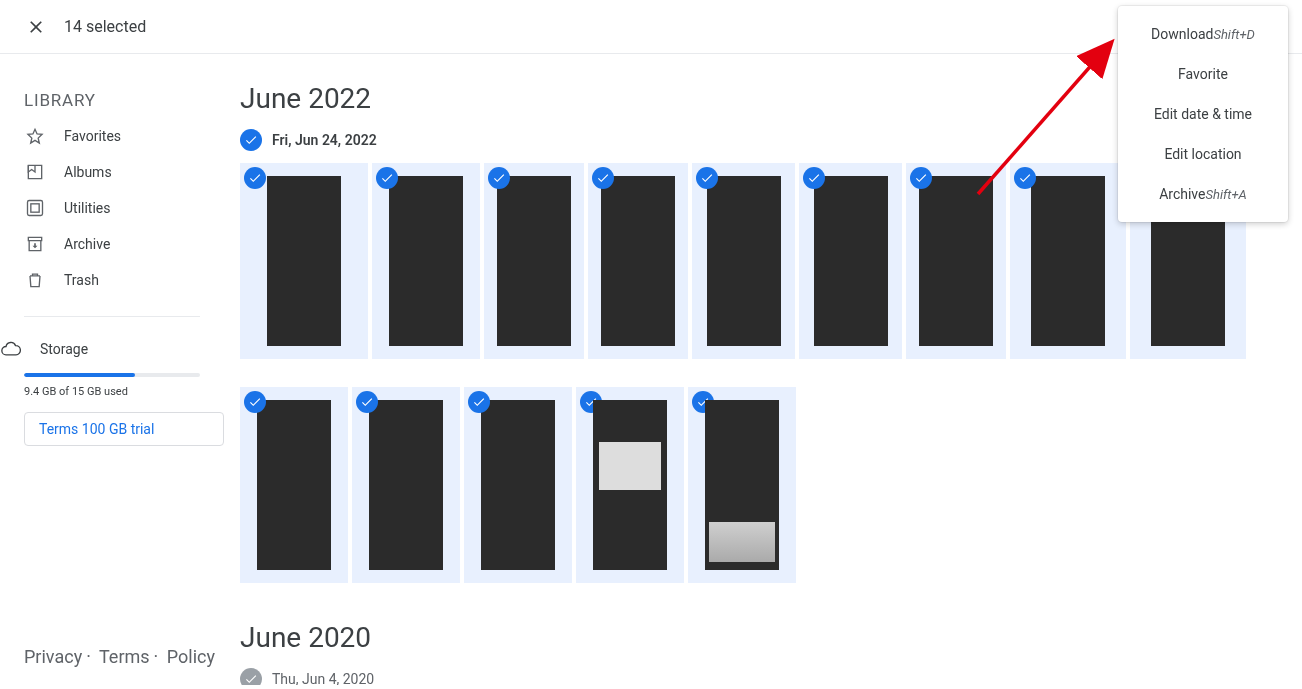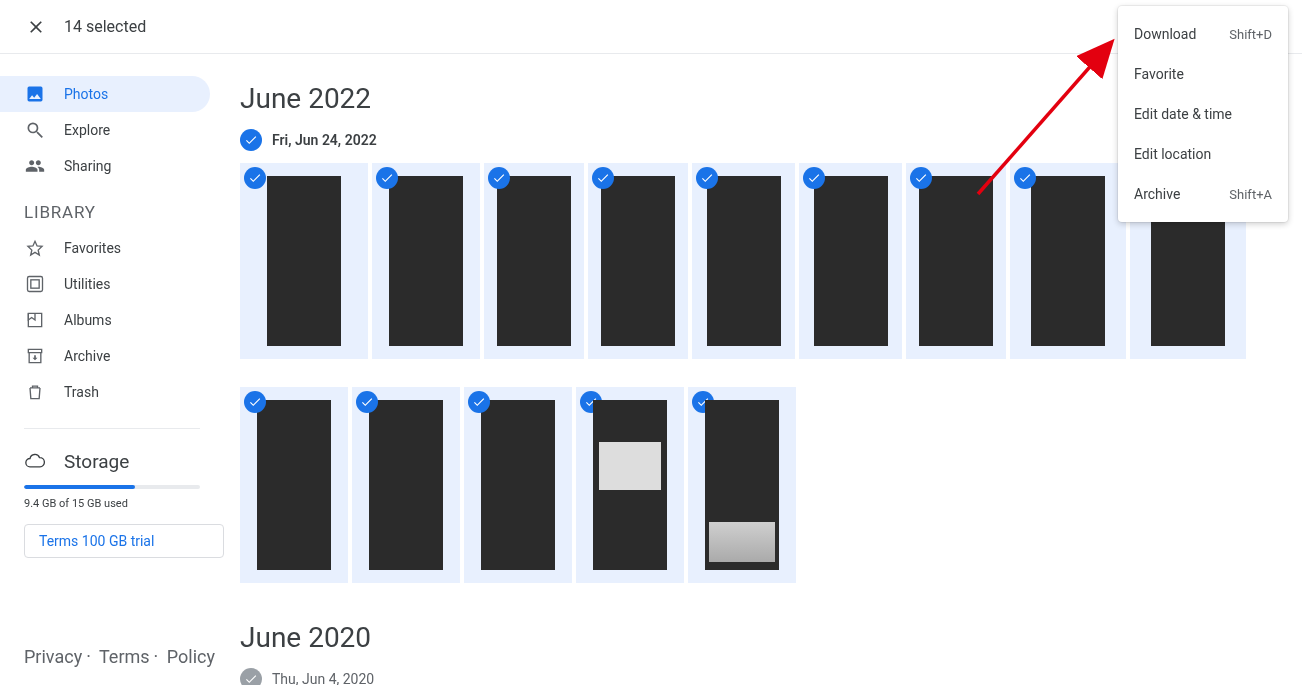--- a/index.html
+++ b/index.html
@@ -11,21 +11,21 @@
   
   .body { display:flex; height:calc(689px - 58px); }
   .sidebar { width:224px; padding-top:22px; flex:none; display:flex; flex-direction:column; }
   .nav-group { padding-bottom:4px; }
   .nav-item { display:flex; align-items:center; height:36px; padding-left:24px; border-radius:0 18px 18px 0; margin-right:14px; cursor:pointer; font-size:14px; color:#3c4043; }
   .nav-item .icon { width:22px; height:22px; display:flex; align-items:center; justify-content:center; margin-right:18px; fill:#5f6368; color:#5f6368; }
   .nav-item.active { background:#e8f0fe; color:#1a73e8; }
   .nav-item.active .icon { fill:#1a73e8; color:#1a73e8; }
   .nav-header { font-size:17px; letter-spacing:.8px; color:#5f6368; padding:14px 0 8px 24px; font-weight:400; }
   .sidebar hr { border:none; border-top:1px solid #e8eaed; margin:14px 24px 14px 24px; }
-  .storage-row { display:flex; align-items:center; height:36px; padding-left:24px; font-size:19px; color:#3c4043; cursor:pointer; }
+  .storage-row { display:flex; align-items:center; height:36px; font-size:14px; color:#3c4043; cursor:pointer; }
   .storage-row .icon { width:22px; height:22px; display:flex; align-items:center; justify-content:center; margin-right:18px; fill:#5f6368; }
   .progress { height:4px; background:#e8eaed; border-radius:2px; margin:6px 24px 8px 24px; position:relative; overflow:hidden; }
   .progress .fill { position:absolute; left:0; top:0; bottom:0; width:63%; background:#1a73e8; border-radius:2px; }
   .storage-text { font-size:11px; color:#3c4043; padding-left:24px; }
   .trial-btn { margin:14px 0 0 24px; display:inline-block; border:1px solid #dadce0; color:#1a73e8; font-size:14px; padding:8px 14px; border-radius:4px; cursor:pointer; background:#fff; }
   .footer-links { margin-top:auto; padding:0 0 18px 24px; font-size:18px; color:#5f6368; }
   .footer-links a { color:#5f6368; text-decoration:none; cursor:pointer; }
   .footer-links .sep { margin:0 4px; }
   
   .main { flex:1; overflow:hidden; padding:28px 0 0 16px; position:relative; }
@@ -39,22 +39,22 @@
   
   .grid { display:flex; flex-wrap:wrap; gap:4px; margin-bottom:28px; }
   .thumb { position:relative; height:196px; background:#e8f0fe; padding:13px; display:flex; align-items:center; justify-content:center; cursor:pointer; }
   .thumb .img { width:74px; height:170px; background:#2b2b2b; }
   .thumb-check { position:absolute; top:4px; left:4px; width:22px; height:22px; border-radius:50%; background:#1a73e8; display:flex; align-items:center; justify-content:center; }
   .thumb-check svg { width:14px; height:14px; fill:#fff; }
   
   .section2 { margin-top:38px; }
   
   .menu { position:absolute; top:6px; right:14px; width:170px; background:#fff; border-radius:4px; box-shadow:0 2px 6px rgba(0,0,0,.2), 0 0 0 1px rgba(0,0,0,.05); padding:8px 0; z-index:30; }
-  .menu-item { display:flex; align-items:center; justify-content:space-between; padding:0 16px; height:40px; font-size:14px; color:#3c4043; cursor:pointer; }
-  .menu-item .shortcut { color:#5f6368; font-size:13px; }
+  .menu-item { display:flex; align-items:center; justify-content:center; padding:0 16px; height:40px; font-size:14px; color:#3c4043; cursor:pointer; }
+  .menu-item .shortcut { color:#5f6368; font-size:13px;font-style:italic; }
   
   .arrow { position:absolute; top:34px; left:970px; z-index:25; pointer-events:none; }
   
   .g-dark1 { background:linear-gradient(#1a0f08,#3b2414); }
   .g-dark2 { background:linear-gradient(#05060a,#1a2a3a); }
   .g-sky  { background:linear-gradient(#cfe6f5,#a6b7bc 60%,#8a8a7a); }
   .g-orng { background:linear-gradient(#8a6a45,#a86f2e 50%,#3a2a18); }
   .g-blk  { background:#0a0808; }
   .g-city { background:linear-gradient(#d8e5ec,#9aa7a0 50%,#6a6a60); }
   .g-sun  { background:linear-gradient(#f5c79a,#d88a5a 60%,#8a5a3a); }
@@ -76,73 +76,47 @@
     <svg width="20" height="20" viewBox="0 0 24 24">
         <path fill="#3c4043" d="M19 6.41 17.59 5 12 10.59 6.41 5 5 6.41 10.59 12 5 17.59 6.41 19 12 13.41 17.59 19 19 17.59 13.41 12z"></path>
       </svg>
   </div>
   <div class="sel-count">14 selected</div>
 </div>
 
 <div class="body">
 
   <div class="sidebar">
-    <div class="nav-group">
-      <div class="nav-item active">
-        <span class="icon">
-            <svg viewBox="0 0 24 24" width="20" height="20">
-              <path fill="currentColor" d="M21 19V5a2 2 0 0 0-2-2H5a2 2 0 0 0-2 2v14a2 2 0 0 0 2 2h14a2 2 0 0 0 2-2zM8.5 13.5l2.5 3 3.5-4.5L19 18H5l3.5-4.5z"></path>
-            </svg>
-          </span>
-        <span>Photos</span>
-      </div>
-      <div class="nav-item">
-        <span class="icon">
-            <svg viewBox="0 0 24 24" width="20" height="20">
-              <path fill="currentColor" d="M15.5 14h-.79l-.28-.27a6.471 6.471 0 0 0 1.57-4.23 6.5 6.5 0 1 0-6.5 6.5c1.61 0 3.09-.59 4.23-1.57l.27.28v.79L20 21.49 21.49 20 15.5 14zm-6 0C7.01 14 5 11.99 5 9.5S7.01 5 9.5 5 14 7.01 14 9.5 11.99 14 9.5 14z"></path>
-            </svg>
-          </span>
-        <span>Explore</span>
-      </div>
-      <div class="nav-item">
-        <span class="icon">
-            <svg viewBox="0 0 24 24" width="20" height="20">
-              <path fill="currentColor" d="M16 11c1.66 0 3-1.34 3-3s-1.34-3-3-3-3 1.34-3 3 1.34 3 3 3zm-8 0c1.66 0 3-1.34 3-3S9.66 5 8 5 5 6.34 5 8s1.34 3 3 3zm0 2c-2.33 0-7 1.17-7 3.5V19h14v-2.5C15 14.17 10.33 13 8 13zm8 0c-.29 0-.62.02-.97.05 1.16.84 1.97 1.97 1.97 3.45V19h6v-2.5c0-2.33-4.67-3.5-7-3.5z"></path>
-            </svg>
-          </span>
-        <span>Sharing</span>
-      </div>
-    </div>
     <div class="nav-header">LIBRARY</div>
     <div class="nav-group">
       <div class="nav-item">
         <span class="icon">
             <svg viewBox="0 0 24 24" width="20" height="20">
               <path fill="currentColor" d="m12 17.27 5.18 3.13-1.37-5.88L20.5 10l-6-.51L12 4 9.5 9.49l-6 .51 4.69 4.52-1.37 5.88z" fill-opacity="0" stroke="currentColor" stroke-width="1.6"></path>
             </svg>
           </span>
         <span>Favorites</span>
       </div>
       <div class="nav-item">
         <span class="icon">
             <svg viewBox="0 0 24 24" width="20" height="20">
+              <path fill="none" stroke="currentColor" stroke-width="1.6" d="M4 4h16v16H4z"></path>
+              <path fill="none" stroke="currentColor" stroke-width="1.6" d="M4 4v8l4-3 4 3V4"></path>
+            </svg>
+          </span>
+        <span>Albums</span>
+      </div>
+      <div class="nav-item">
+        <span class="icon">
+            <svg viewBox="0 0 24 24" width="20" height="20">
               <rect x="3" y="3" width="18" height="18" rx="2" fill="none" stroke="currentColor" stroke-width="1.6"></rect>
               <rect x="7" y="7" width="10" height="10" fill="none" stroke="currentColor" stroke-width="1.6"></rect>
             </svg>
           </span>
         <span>Utilities</span>
-      </div>
-      <div class="nav-item">
-        <span class="icon">
-            <svg viewBox="0 0 24 24" width="20" height="20">
-              <path fill="none" stroke="currentColor" stroke-width="1.6" d="M4 4h16v16H4z"></path>
-              <path fill="none" stroke="currentColor" stroke-width="1.6" d="M4 4v8l4-3 4 3V4"></path>
-            </svg>
-          </span>
-        <span>Albums</span>
       </div>
       <div class="nav-item">
         <span class="icon">
             <svg viewBox="0 0 24 24" width="20" height="20">
               <path fill="none" stroke="currentColor" stroke-width="1.6" d="M4 4h16v4H4zM5 8h14v12H5z"></path>
               <path fill="currentColor" d="m12 17 3-3h-2v-3h-2v3H9z"></path>
             </svg>
           </span>
         <span>Archive</span>
       </div>

